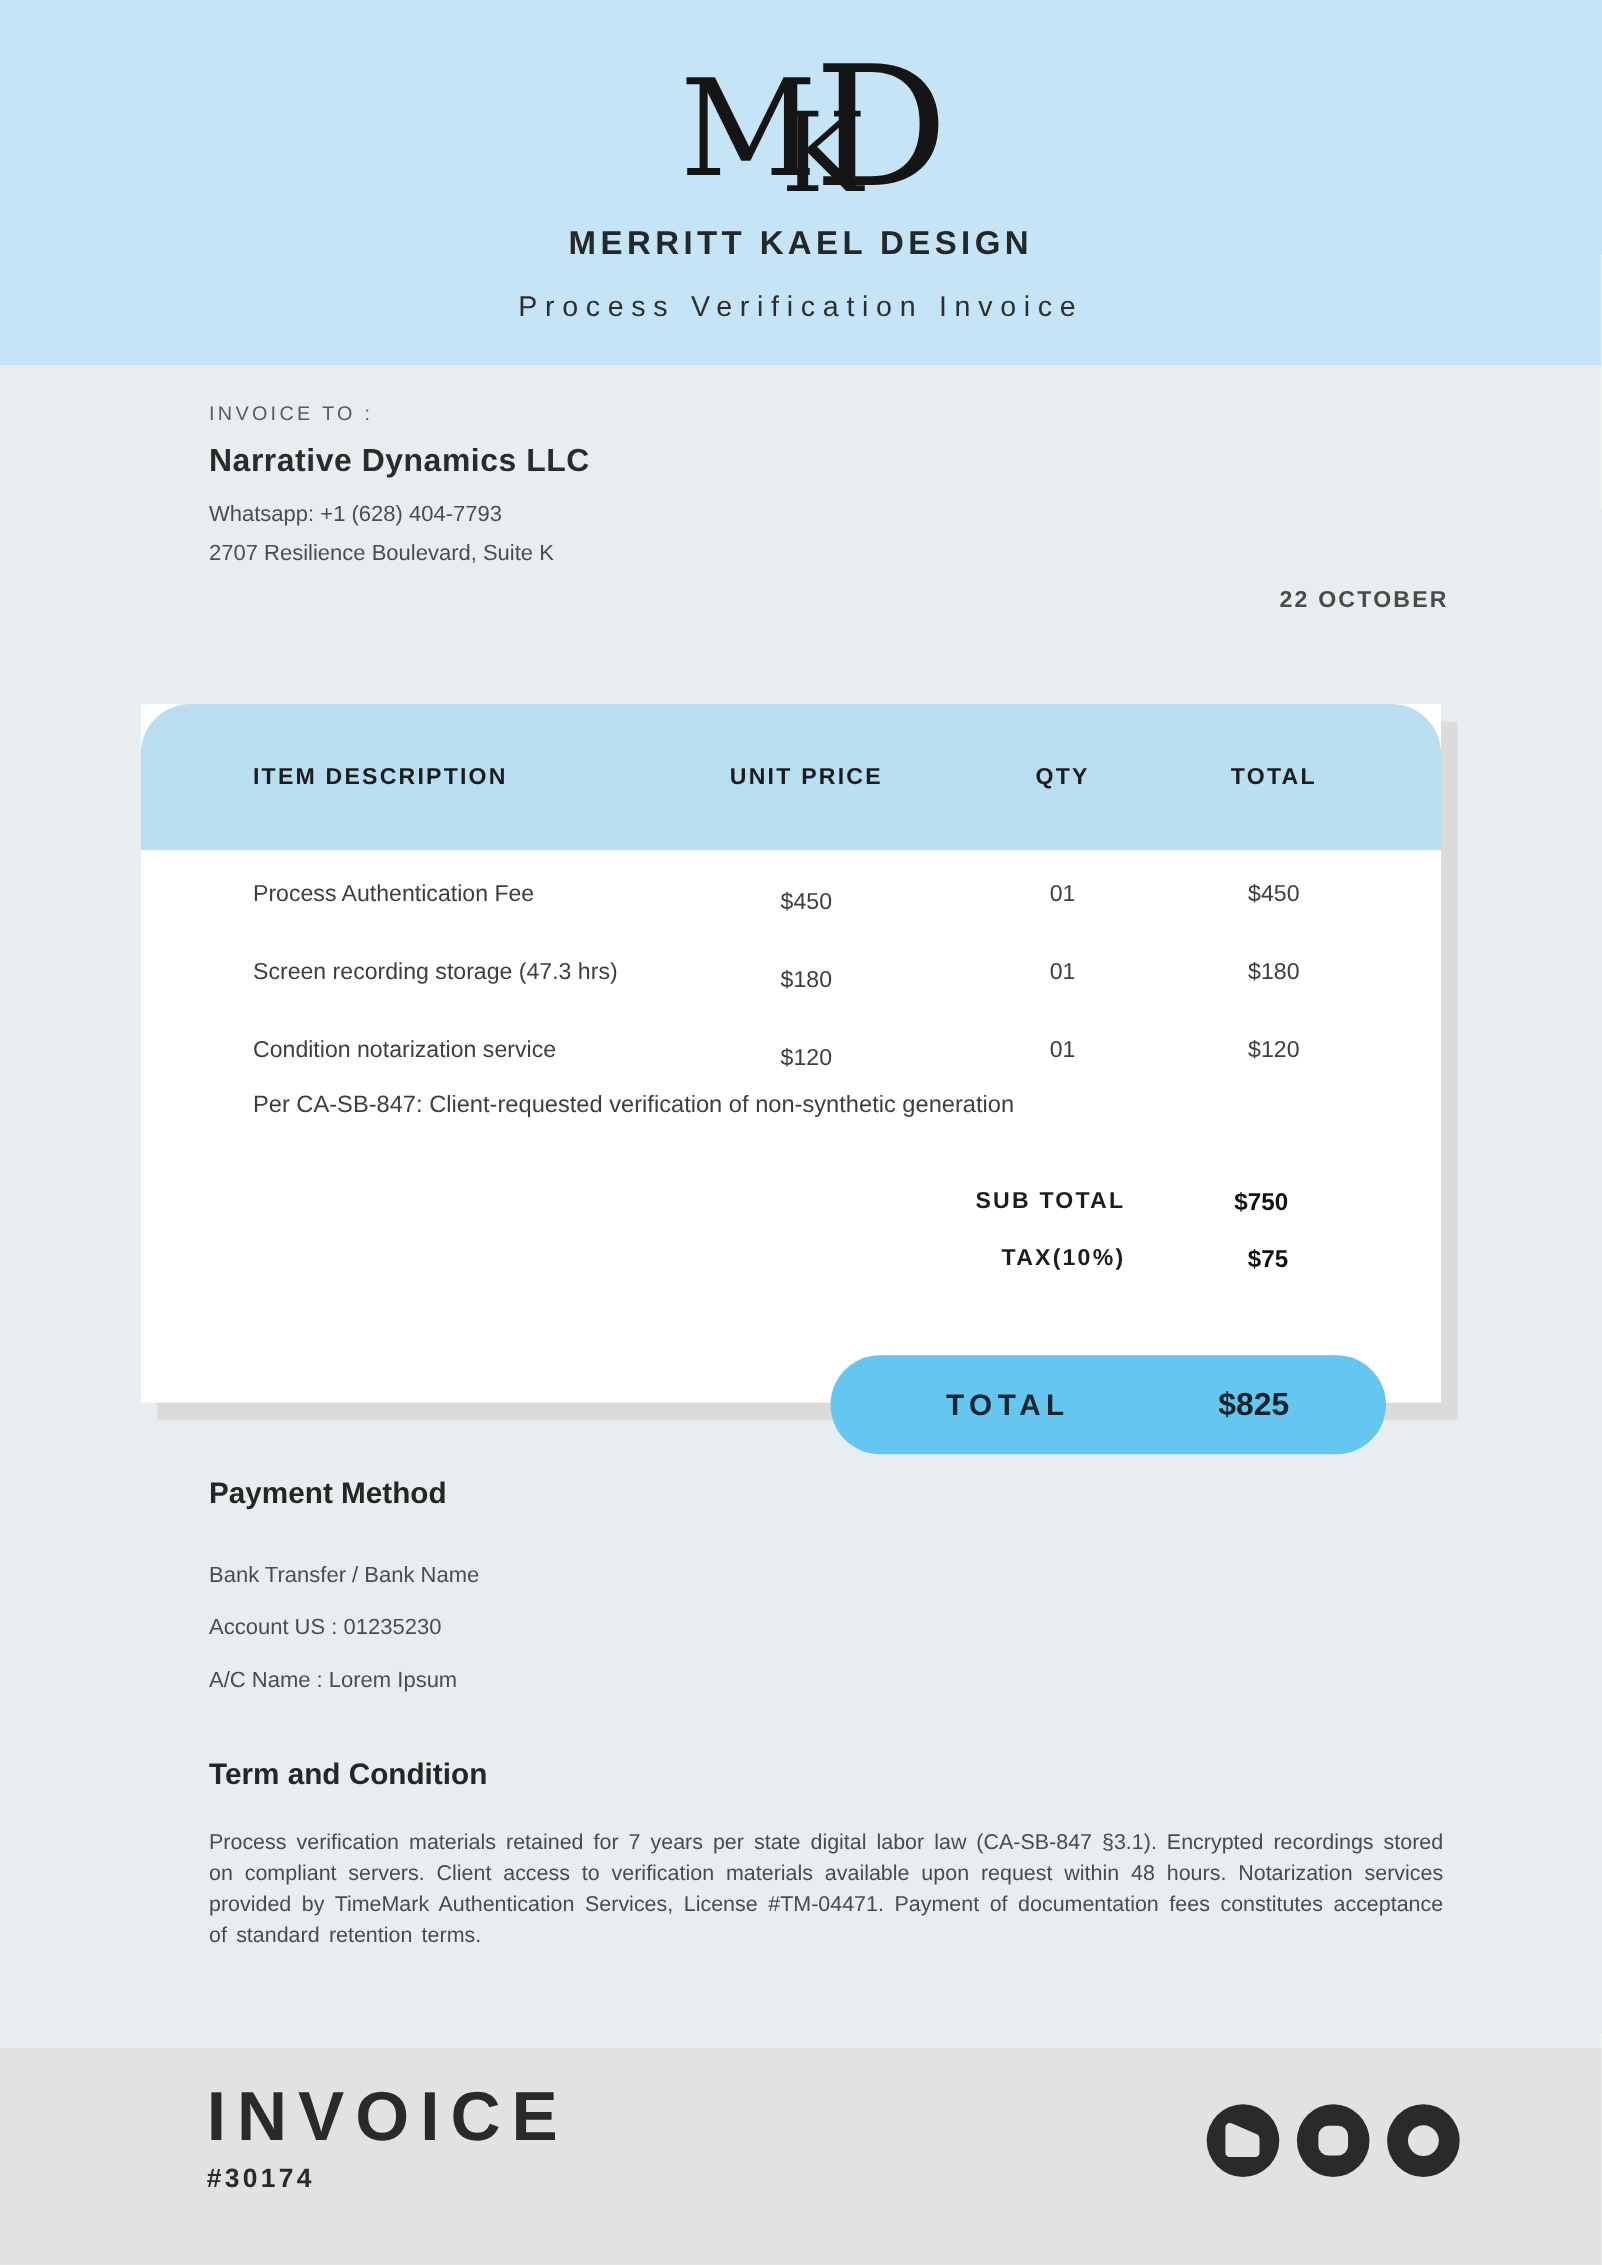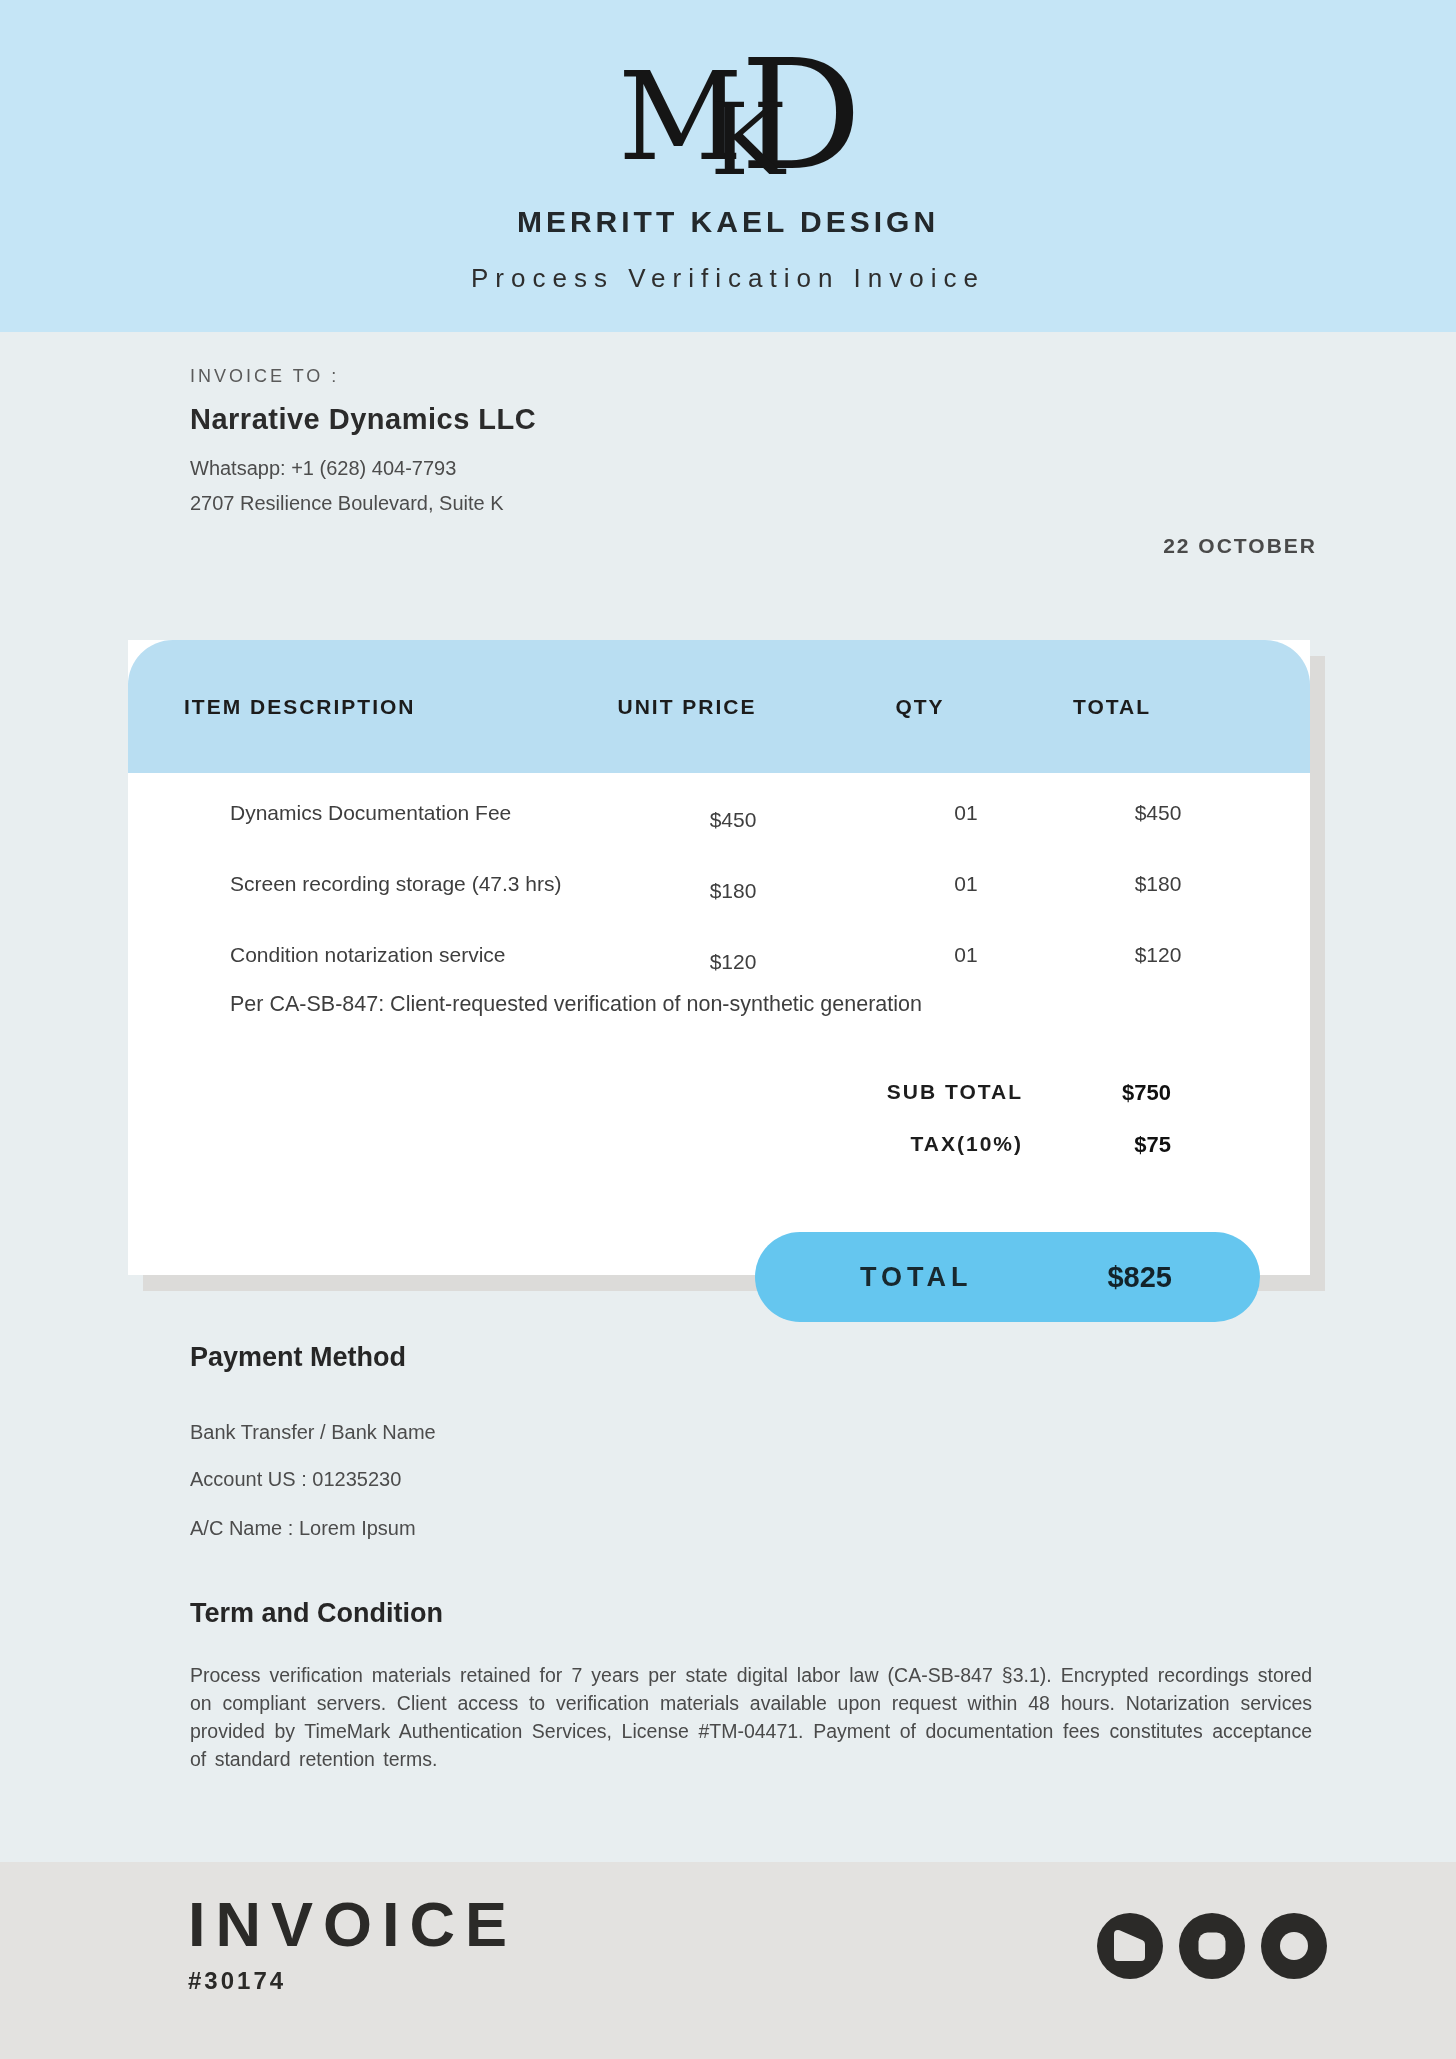--- a/index.html
+++ b/index.html
@@ -31,21 +31,21 @@
   .contact{margin-top:22px;font-size:20px;color:#4c4c4c;line-height:1.0;}
   .contact .line{margin-bottom:15px;}
   .contact .line + .line + .line{margin-bottom:0;}
   .date{position:absolute;right:139px;top:534px;font-size:21px;font-weight:700;
     letter-spacing:2px;color:#4a4a4a;}
 
   
   .card{position:absolute;left:128px;top:640px;width:1182px;height:635px;background:var(--card);
     box-shadow:15px 16px 0 0 var(--shadow);}
   .thead{position:absolute;left:0;top:0;width:1182px;height:133px;background:var(--thead);
-    border-radius:45px 45px 0 0;display:flex;align-items:center;padding-left:56px;
+    border-radius:45px 45px 0 0;display:flex;align-items:center;padding-left:102px;
     font-size:21px;font-weight:700;letter-spacing:2px;color:#1c1c1c;}
   .row{display:flex;align-items:center;height:71px;padding-left:102px;font-size:21px;color:#3e3e3e;}
   .rows{position:absolute;left:0;top:137px;width:1182px;}
   .c-desc{width:400px;text-align:left;}
   .c-unit{width:190px;margin-left:8px;text-align:center;}
   .c-qty{width:190px;margin-left:43px;text-align:center;}
   .c-total{width:190px;margin-left:2px;text-align:center;}
   .row .c-unit{transform:translateY(7px);}
   .note{position:absolute;left:102px;top:352px;width:980px;font-size:21.5px;color:#3e3e3e;}
   .totals{position:absolute;right:139px;top:440px;}
@@ -109,21 +109,21 @@
   <div class="card">
     <div class="thead">
       <div class="c-desc">ITEM DESCRIPTION</div>
       <div class="c-unit">UNIT PRICE</div>
       <div class="c-qty">QTY</div>
       <div class="c-total">TOTAL</div>
     </div>
 
     <div class="rows">
       <div class="row">
-        <div class="c-desc">Dynamics Documentation Fee</div>
+        <div class="c-desc">Process Authentication Fee</div>
         <div class="c-unit">$450</div>
         <div class="c-qty">01</div>
         <div class="c-total">$450</div>
       </div>
       <div class="row">
         <div class="c-desc">Screen recording storage (47.3 hrs)</div>
         <div class="c-unit">$180</div>
         <div class="c-qty">01</div>
         <div class="c-total">$180</div>
       </div>

